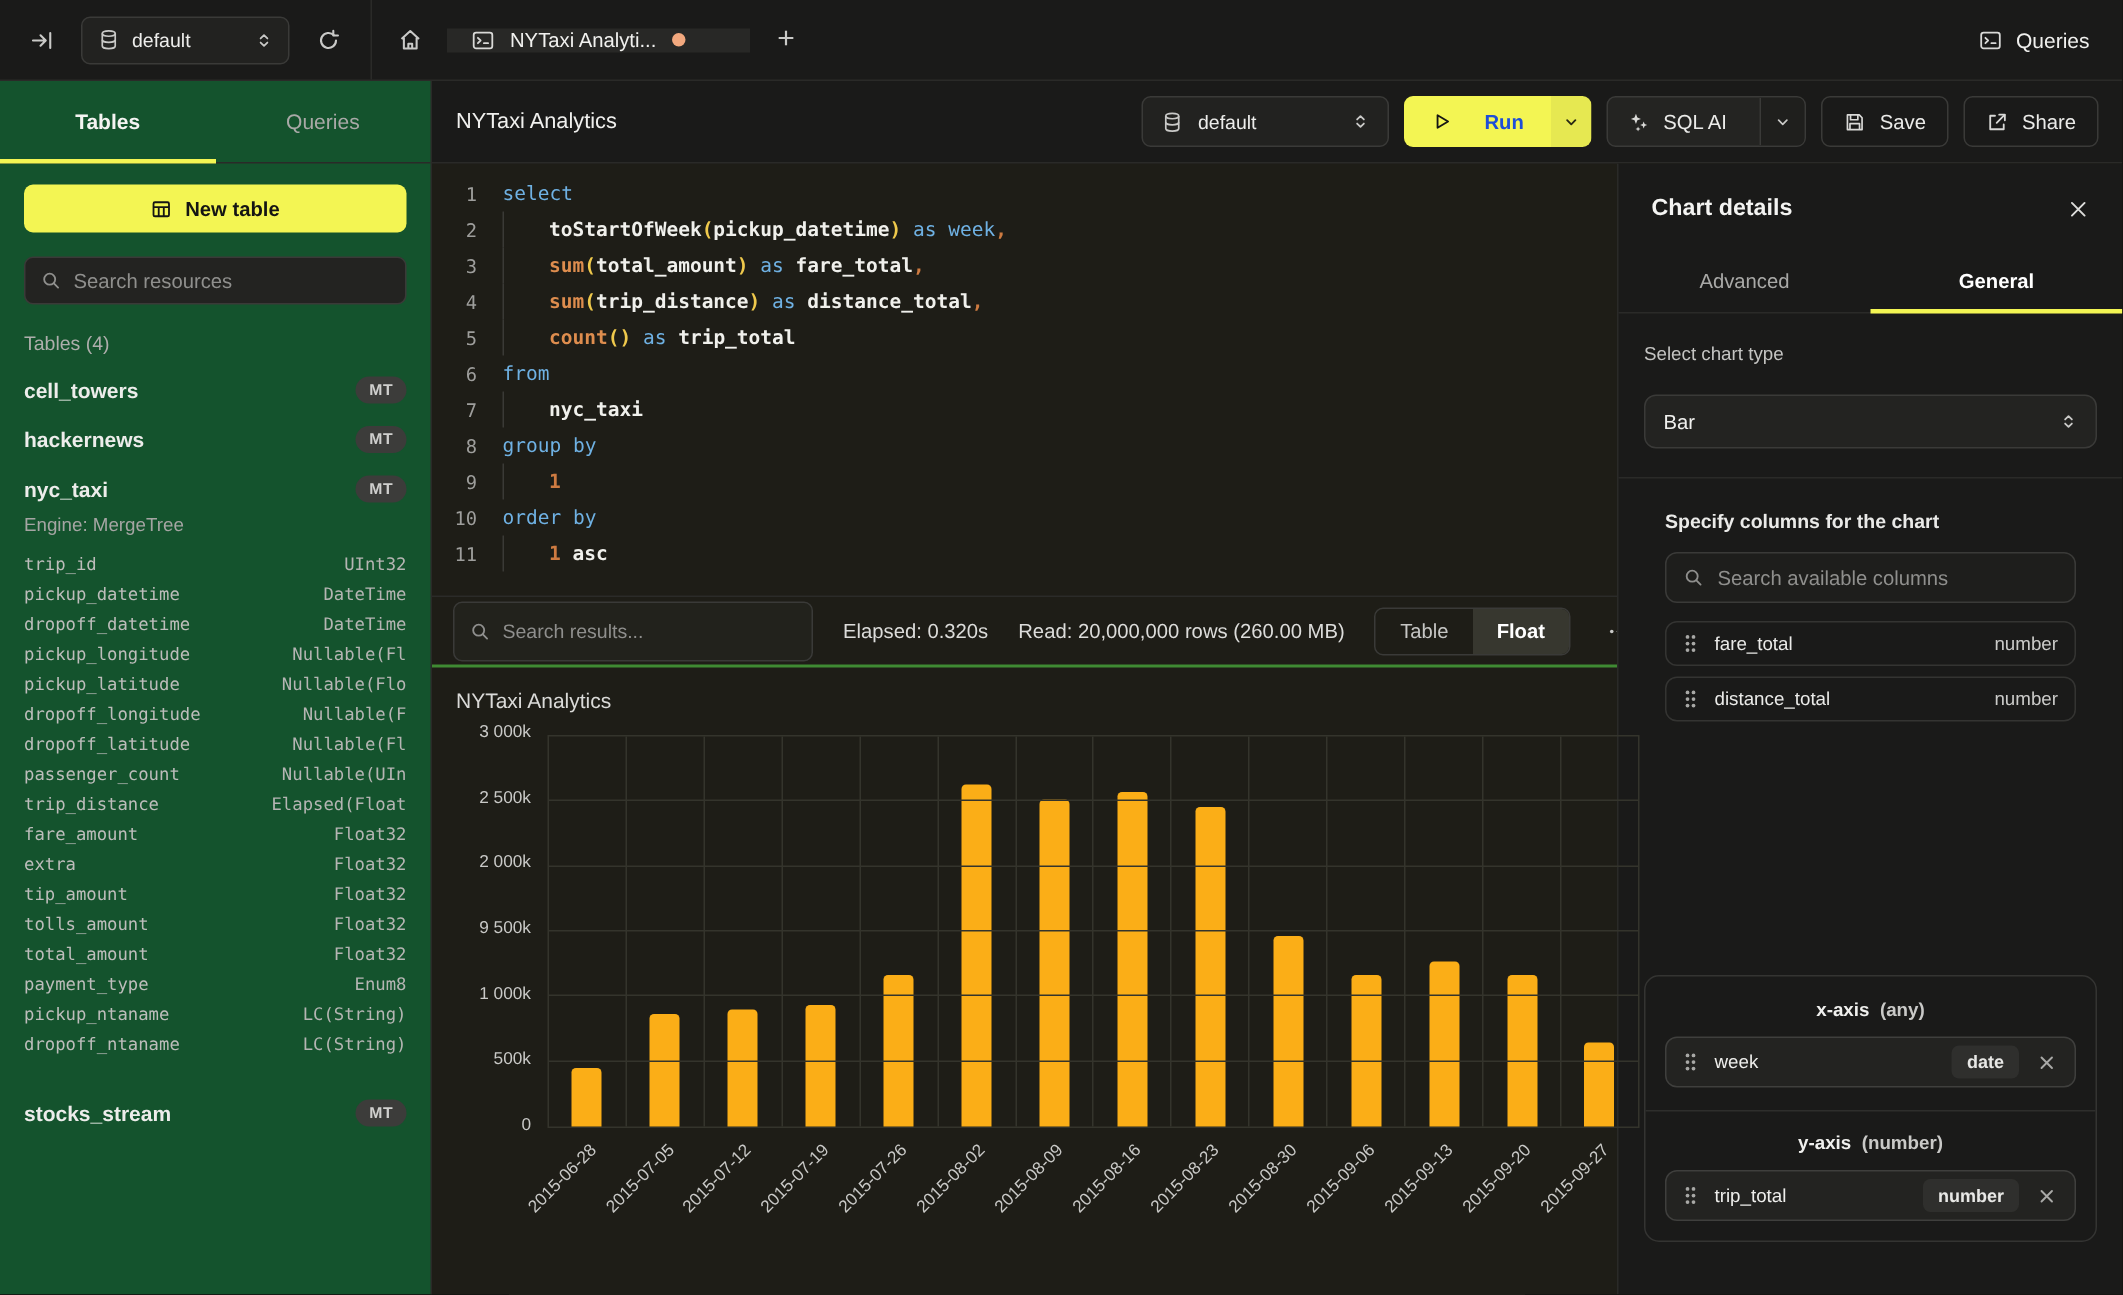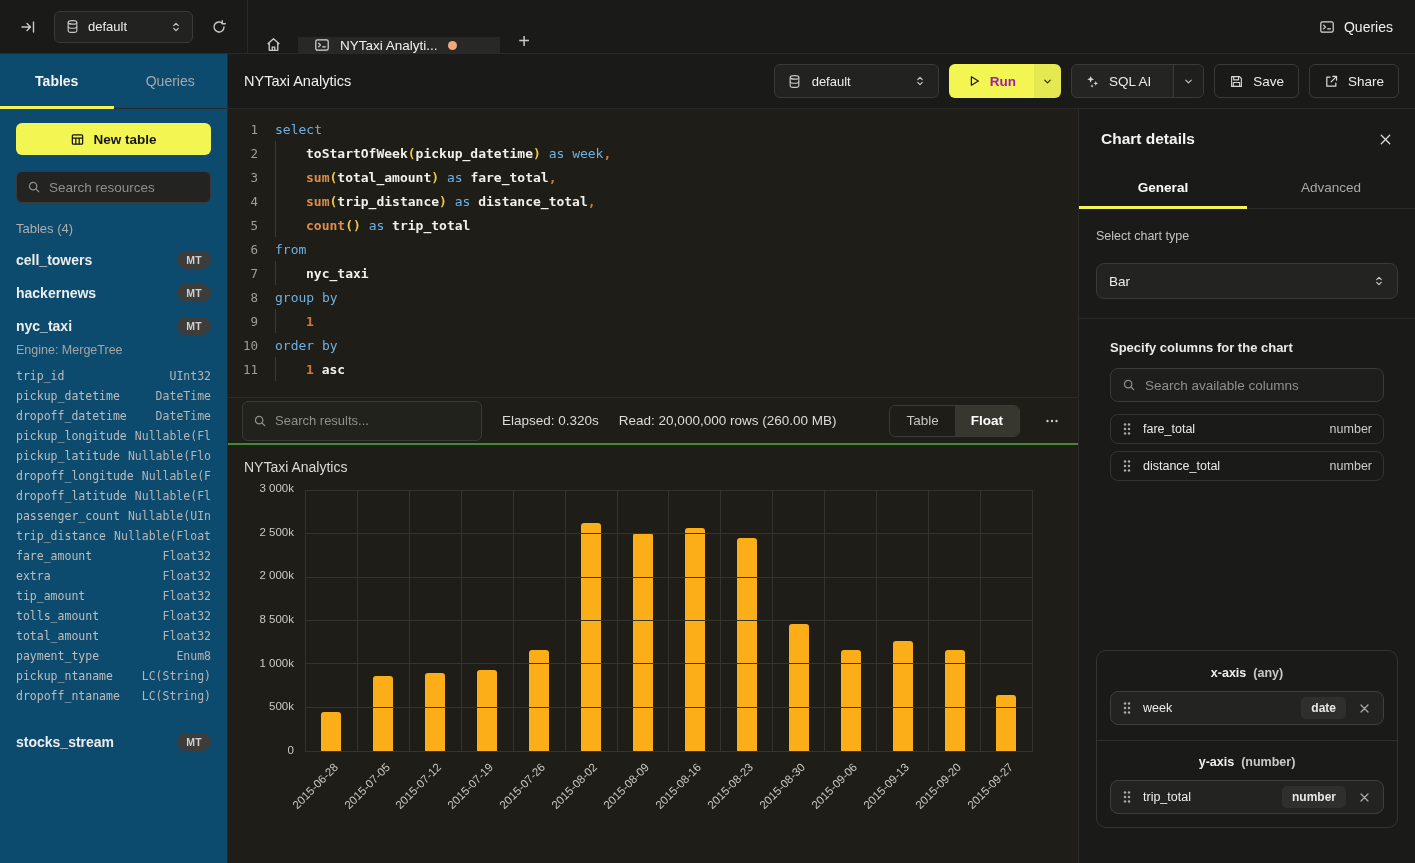--- a/index.html
+++ b/index.html
@@ -15,33 +15,33 @@
   body{background:#0e0e0e;font-family:"Liberation Sans",sans-serif;-webkit-font-smoothing:antialiased}
   svg{display:block}
   .app{width:1415px;height:863px;background:#1A1A19;color:var(--txt);display:flex;flex-direction:column;overflow:hidden}
 
   
   .topbar{height:54px;display:flex;align-items:stretch;background:#1A1A19;border-bottom:1px solid var(--border);flex:none}
   .topbar-left{width:248px;flex:none;display:flex;align-items:center;gap:12px;padding:0 14px;border-right:1px solid var(--border)}
   .icon-btn{display:flex;align-items:center;justify-content:center;width:28px;height:28px;border-radius:5px;color:#C9C9C7;cursor:pointer}
   .mini-select{display:flex;align-items:center;gap:8px;height:32px;padding:0 10px;border:1px solid var(--border-lt);border-radius:6px;background:#222220;font-size:13px;color:#EDEDEB;cursor:pointer;flex:1}
   .mini-select .lbl{flex:1}
-  .tabstrip{flex:1;display:flex;align-items:flex-end;min-width:0}
+  .tabstrip{flex:1;display:flex;align-items:center;min-width:0}
   .home-btn{width:50px;display:flex;align-items:center;justify-content:center;color:#C9C9C7;cursor:pointer}
   .tab{display:flex;align-items:center;gap:10px;padding:0 16px;background:#282826;min-width:202px;cursor:pointer}
   .tab-title{font-size:13.5px;color:#F1F1EF}
   .dot{width:9px;height:9px;border-radius:50%;background:#F2A87E;flex:none}
   .plus-btn{width:48px;display:flex;align-items:center;justify-content:center;color:#C9C9C7;font-size:20px;cursor:pointer}
   .topbar-right{margin-left:auto;display:flex;align-items:center;gap:9px;padding:0 22px;font-size:14px;color:#EFEFED;cursor:pointer}
 
   
   .body{flex:1;display:flex;min-height:0}
 
   
-  .sidebar{width:228px;flex:none;background:#0c4a6e;border-right:1px solid var(--border);display:flex;flex-direction:column}
+  .sidebar{width:288px;flex:none;background:#14532d;border-right:1px solid var(--border);display:flex;flex-direction:column}
   .side-tabs{height:55px;flex:none;display:flex;border-bottom:1px solid var(--border)}
   .side-tab{flex:1;display:flex;align-items:center;justify-content:center;font-size:14px;color:var(--txt-dim);position:relative;cursor:pointer}
   .side-tab.active{color:#F4F4F2;font-weight:700}
   .side-tab.active::after{content:"";position:absolute;left:0;right:0;bottom:-1px;height:3px;background:var(--yellow)}
   .side-body{flex:1;padding:14px 16px;overflow:hidden}
   .new-table-btn{height:32px;width:100%;background:var(--yellow);color:#151513;border:none;border-radius:6px;display:flex;align-items:center;justify-content:center;gap:8px;font-size:13.5px;font-weight:700;cursor:pointer;font-family:inherit}
   .side-search{margin-top:16px;height:32px;border:1px solid var(--border-lt);border-radius:6px;display:flex;align-items:center;gap:8px;padding:0 10px;background:#232321;cursor:text}
   .side-search input{background:none;border:none;outline:none;color:#D8D8D6;font-size:13.5px;width:100%;font-family:inherit}
   .side-search input::placeholder{color:#8F8F8D}
   .side-section{margin-top:18px;font-size:13px;color:#AEAEAC}
@@ -52,21 +52,21 @@
   .col-row{display:flex;justify-content:space-between;font-family:"DejaVu Sans Mono",monospace;font-size:11.5px;color:#BDBDBB;line-height:20px;white-space:nowrap}
   .col-row .ctype{color:#B5B5B3}
 
   
   .main{flex:1;display:flex;flex-direction:column;min-width:0;background:#1E1D17}
   .toolbar{height:55px;flex:none;display:flex;align-items:center;gap:10px;padding:0 16px;background:#1A1A19;border-bottom:1px solid var(--border)}
   .toolbar-title{font-size:14.5px;color:#F0F0EE;margin-right:auto}
   .tb-select{display:flex;align-items:center;gap:10px;height:34px;padding:0 12px;border:1px solid var(--border-lt);border-radius:6px;background:#222220;font-size:13px;color:#EDEDEB;width:165px;cursor:pointer}
   .tb-select .lbl{flex:1}
   .run{display:flex;height:34px;border-radius:6px;overflow:hidden;cursor:pointer;flex:none}
-  .run-main{background:var(--yellow);color:#a21caf;font-weight:700;display:flex;align-items:center;gap:9px;padding:0 18px;font-size:13.5px}
+  .run-main{background:var(--yellow);color:#1d4ed8;font-weight:700;display:flex;align-items:center;gap:22px;padding:0 18px;font-size:13.5px}
   .run-caret{width:27px;background:#E6E851;display:flex;align-items:center;justify-content:center;color:#2A2A14}
   .btn{height:34px;display:flex;align-items:center;gap:9px;padding:0 14px;border:1px solid var(--border-lt);border-radius:6px;background:transparent;color:#EBEBE9;font-size:13.5px;cursor:pointer;font-family:inherit}
   .btn.split{padding:0;overflow:hidden;background:#242422}
   .btn.split .seg{display:flex;align-items:center;gap:9px;padding:0 13px;height:100%}
   .btn.split .caret-seg{width:30px;display:flex;align-items:center;justify-content:center;border-left:1px solid var(--border-lt);height:100%;background:#1F1F1D}
 
   .main-split{flex:1;display:flex;min-height:0}
   .work{flex:1;display:flex;flex-direction:column;min-width:0}
 
   
@@ -268,21 +268,21 @@
             <div class="col-row">
               <span class="cname">dropoff_latitude</span>
               <span class="ctype">Nullable(Fl</span>
             </div>
             <div class="col-row">
               <span class="cname">passenger_count</span>
               <span class="ctype">Nullable(UIn</span>
             </div>
             <div class="col-row">
               <span class="cname">trip_distance</span>
-              <span class="ctype">Nullable(Float</span>
+              <span class="ctype">Elapsed(Float</span>
             </div>
             <div class="col-row">
               <span class="cname">fare_amount</span>
               <span class="ctype">Float32</span>
             </div>
             <div class="col-row">
               <span class="cname">extra</span>
               <span class="ctype">Float32</span>
             </div>
             <div class="col-row">
@@ -457,21 +457,21 @@
                 </svg>
             </span>
           </div>
 
           <div class="chart-area">
             <div class="chart-title">NYTaxi Analytics</div>
             <div id="ylabs">
                 <span class="ylab" style="top: 299px;">0</span>
                 <span class="ylab" style="top: 255.333px;">500k</span>
                 <span class="ylab" style="top: 211.667px;">1 000k</span>
-                <span class="ylab" style="top: 168px;">8 500k</span>
+                <span class="ylab" style="top: 168px;">9 500k</span>
                 <span class="ylab" style="top: 124.333px;">2 000k</span>
                 <span class="ylab" style="top: 80.6667px;">2 500k</span>
                 <span class="ylab" style="top: 37px;">3 000k</span>
               </div>
             <div class="plot" id="plot">
               <div class="cols" id="cols">
                   <div class="col">
                     <div class="bar" style="height: 15%; background: rgb(251, 174, 23);"></div>
                     <span class="xlab">2015-06-28</span>
                   </div>
@@ -540,22 +540,22 @@
         <aside class="details">
           <div class="details-header">
             <span class="details-heading">Chart details</span>
             <span style="cursor:pointer">
               <svg width="15" height="15" viewBox="0 0 16 16" fill="none" stroke="#DCDCDA" stroke-width="1.4" stroke-linecap="round">
                   <path d="M3.5 3.5l9 9M12.5 3.5l-9 9"></path>
                 </svg>
             </span>
           </div>
           <div class="dtabs">
+            <div class="dtab">Advanced</div>
             <div class="dtab active">General</div>
-            <div class="dtab">Advanced</div>
           </div>
           <div class="details-body">
             <div class="field-label">Select chart type</div>
             <div class="dselect">
               <span>Bar</span>
               <span>
                 <svg width="12" height="12" viewBox="0 0 16 16" fill="none" stroke="#C9C9C7" stroke-width="1.6" stroke-linecap="round" stroke-linejoin="round">
                     <path d="M5 6.2L8 3.2l3 3M5 9.8l3 3 3-3"></path>
                   </svg>
               </span>

